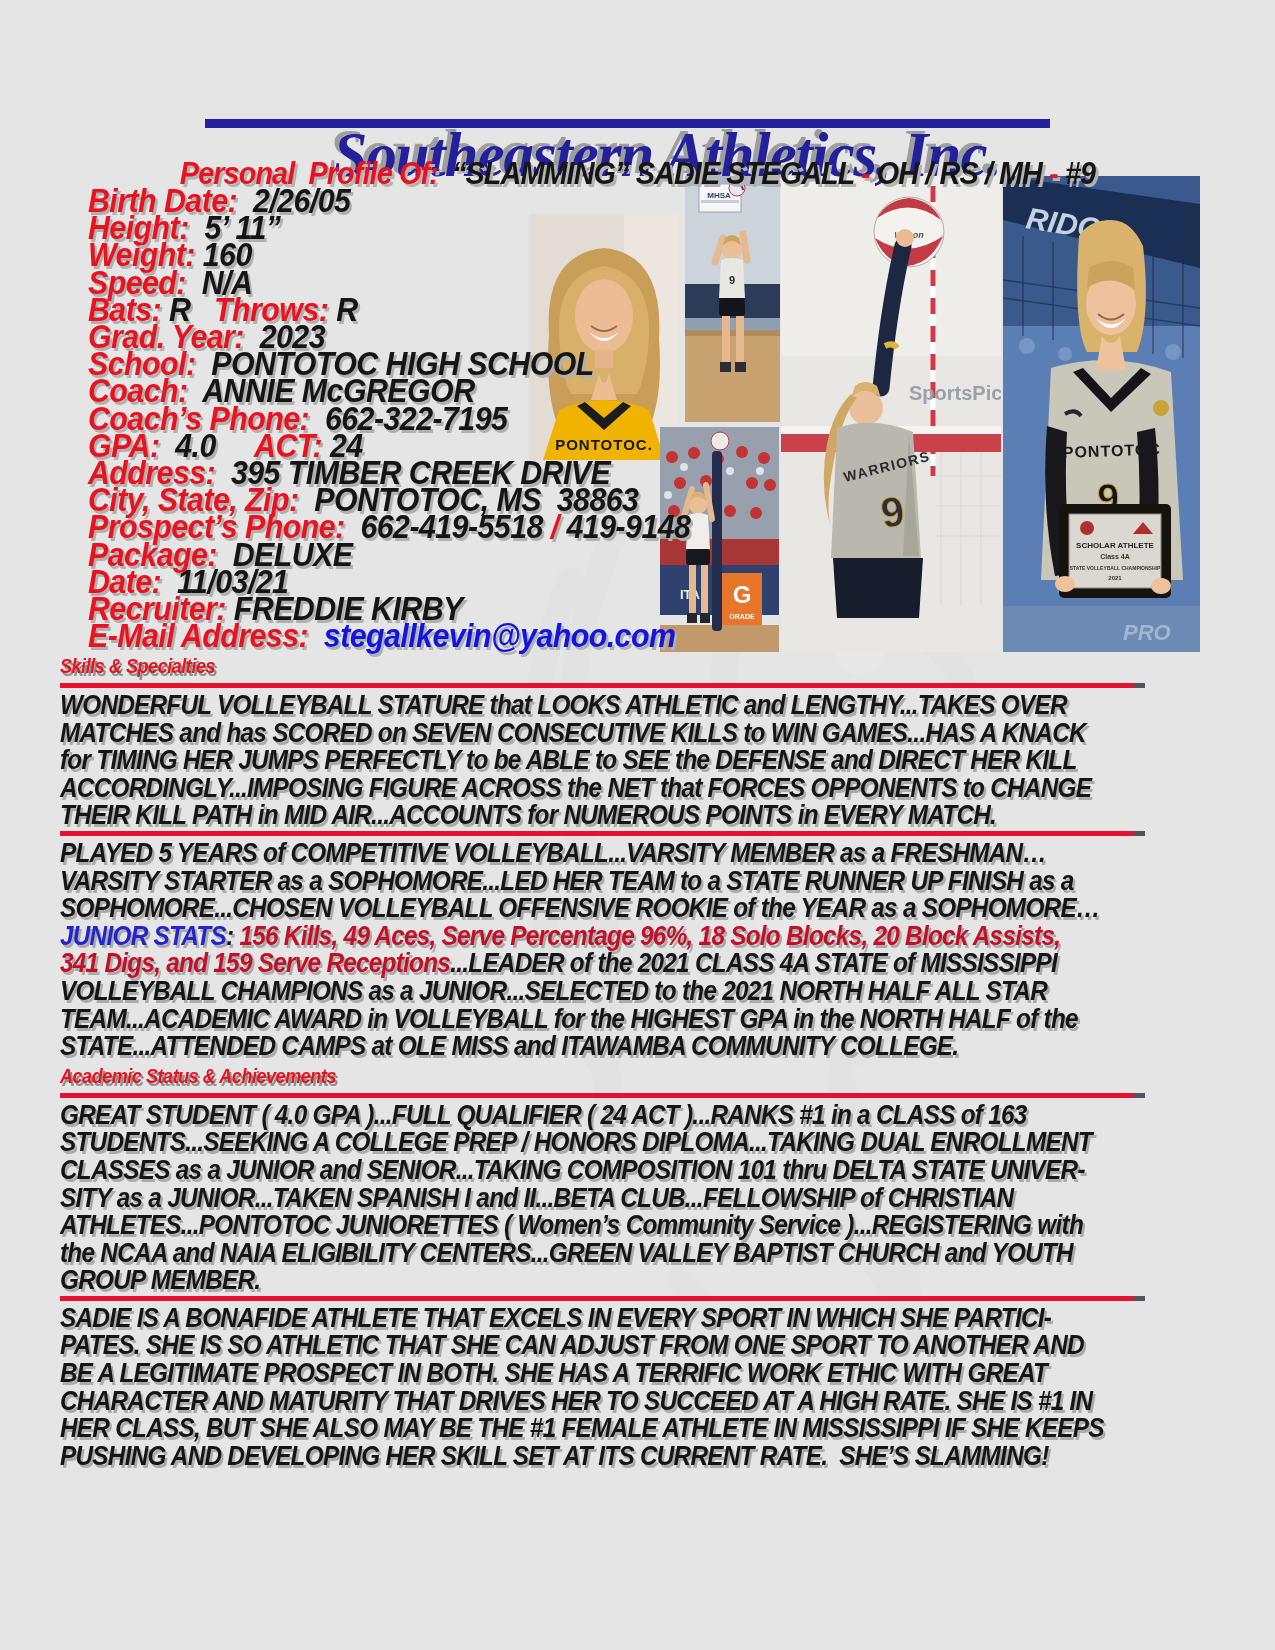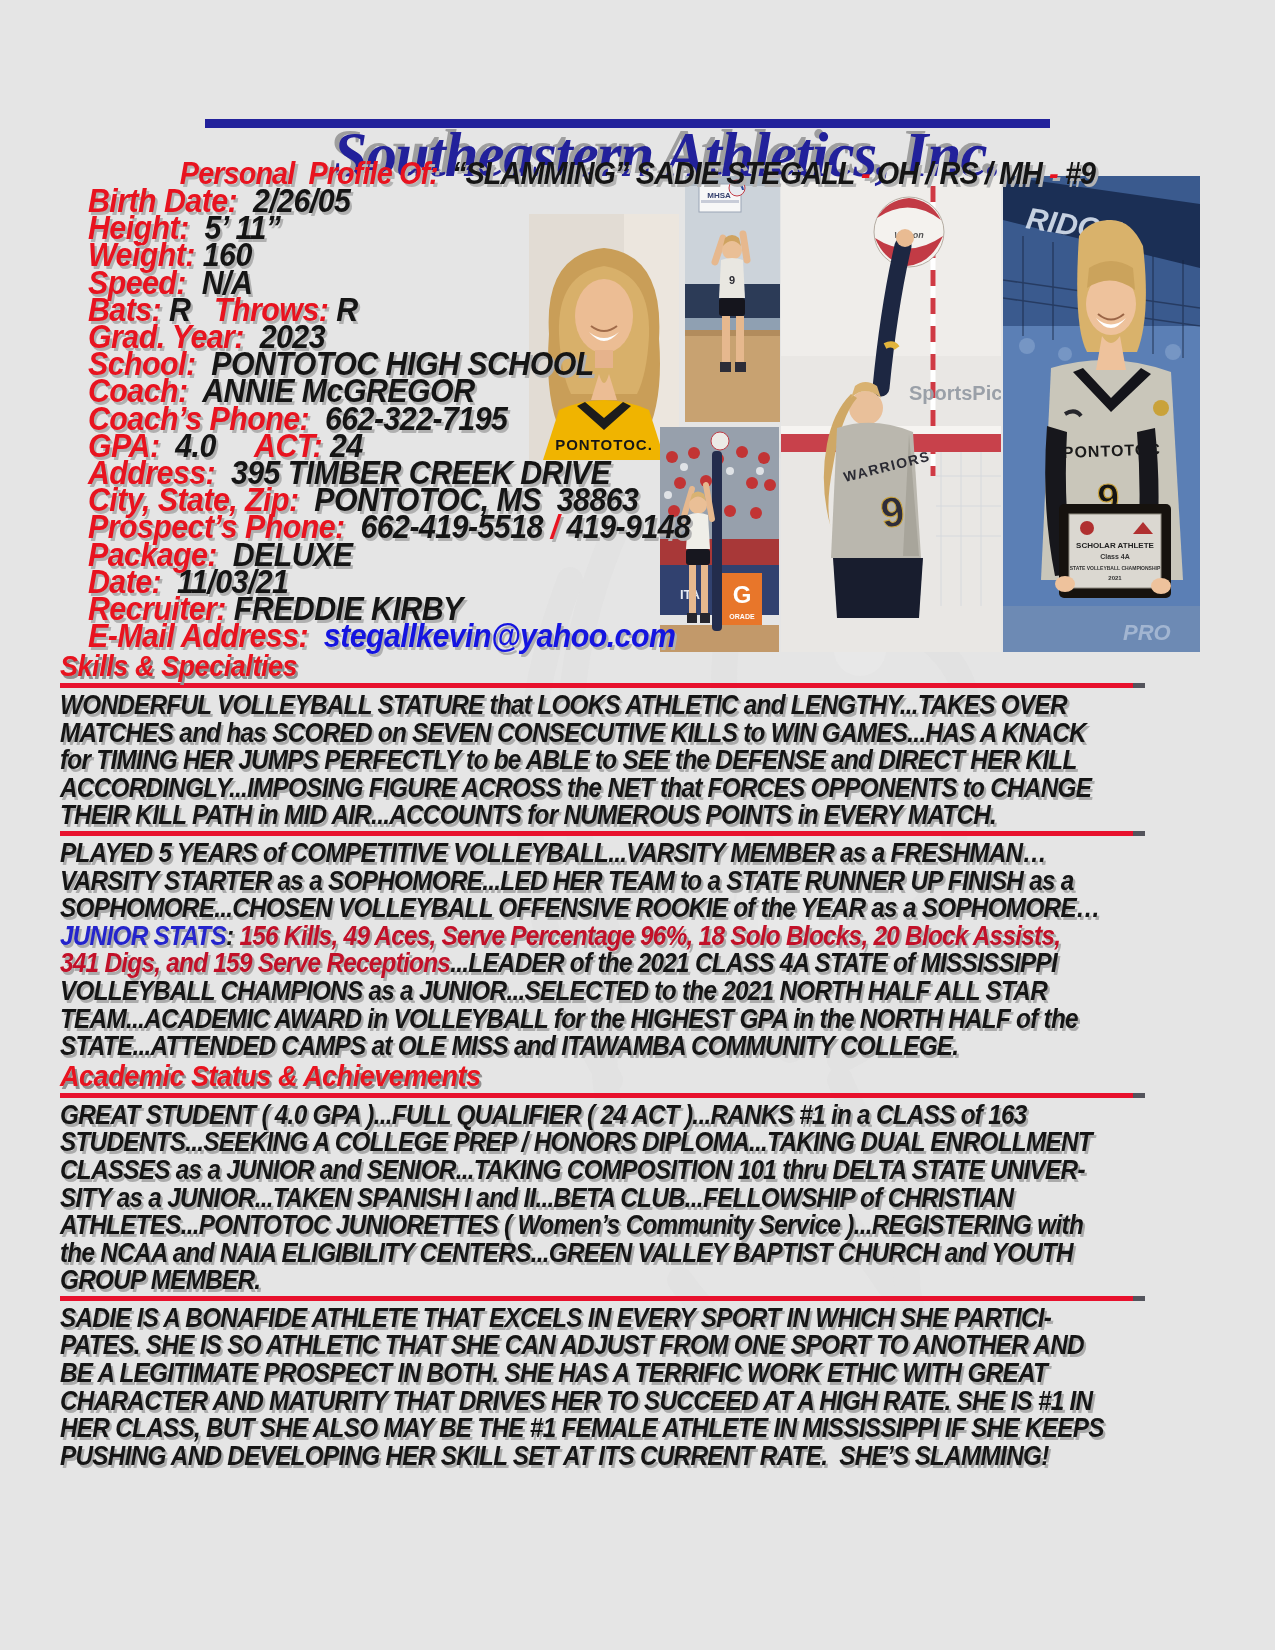--- a/index.html
+++ b/index.html
@@ -25,21 +25,21 @@
   .seg-bl{color:#2424cc;}
   .seg-lk{color:#1414e0;}
   
   .bio{position:absolute;left:88px;top:187px;z-index:2;
        font-size:33px;font-weight:bold;font-style:italic;letter-spacing:-.6px;
        text-shadow:2.5px 2.5px 0 #b0b0b0;}
   .bio-inner{transform:scaleX(.92);transform-origin:0 0;}
   .bio .segline{line-height:27.2px;}
   
   .sections{position:absolute;left:60px;top:651px;width:1085px;z-index:2;}
-  .sect-head{height:31px;line-height:30px;font-size:30px;font-weight:bold;font-style:italic;
+  .sect-head{height:31px;line-height:30px;font-size:20px;font-weight:bold;font-style:italic;
              color:#e8131f;letter-spacing:-.5px;text-shadow:2.5px 2.5px 0 #909090;white-space:pre;}
   .sect-head span{display:inline-block;transform:scaleX(.9);transform-origin:0 0;}
   .sect-rule{height:5px;margin:1px 0 4px 0;
              background:linear-gradient(to right,#e8112d 0,#e8112d calc(100% - 12px),#54545c calc(100% - 12px));}
   .sect-body{transform:scaleX(.9);transform-origin:0 0;width:112%;
              font-size:27px;font-weight:bold;font-style:italic;letter-spacing:-.8px;
              color:#151515;text-shadow:2.5px 2.5px 0 #ababab;}
   .sect-body .segline{line-height:27.6px;}
   
   .photo{position:absolute;z-index:1;overflow:hidden;}

